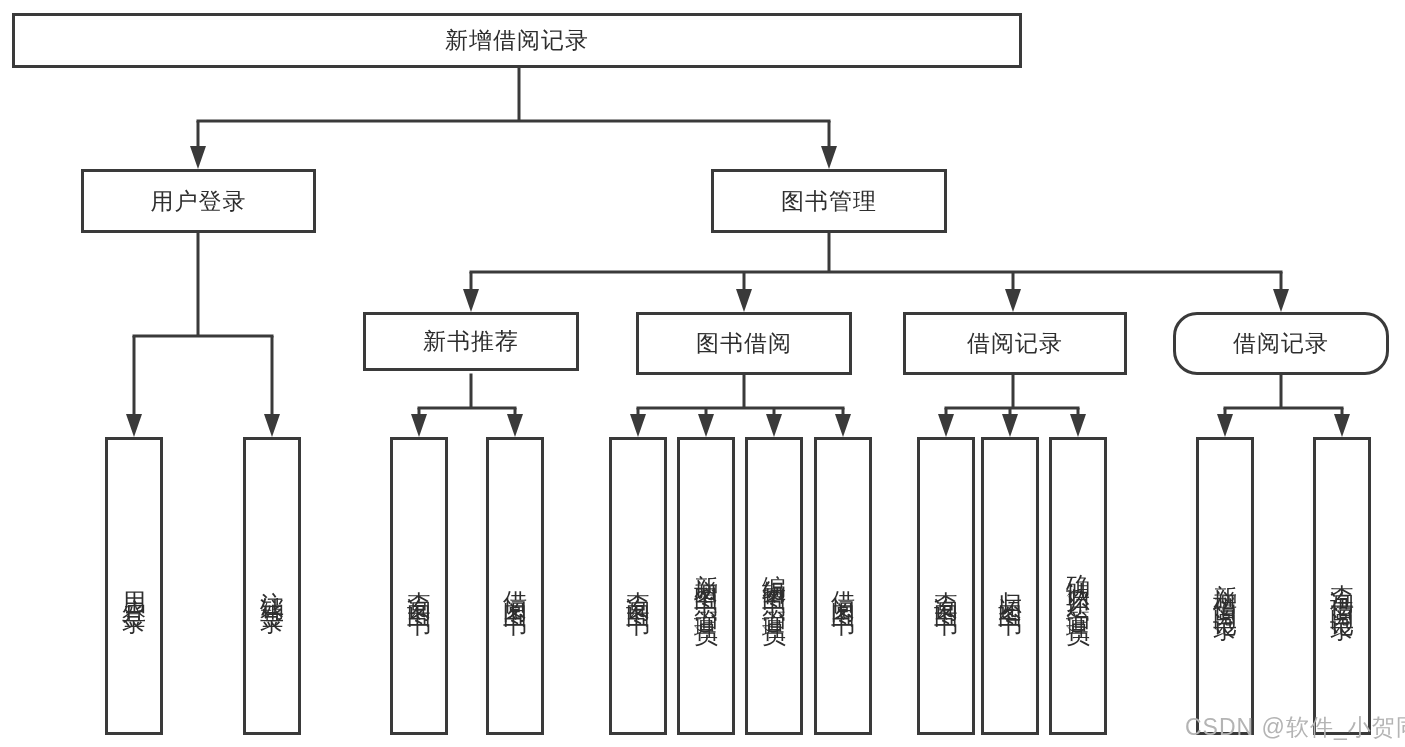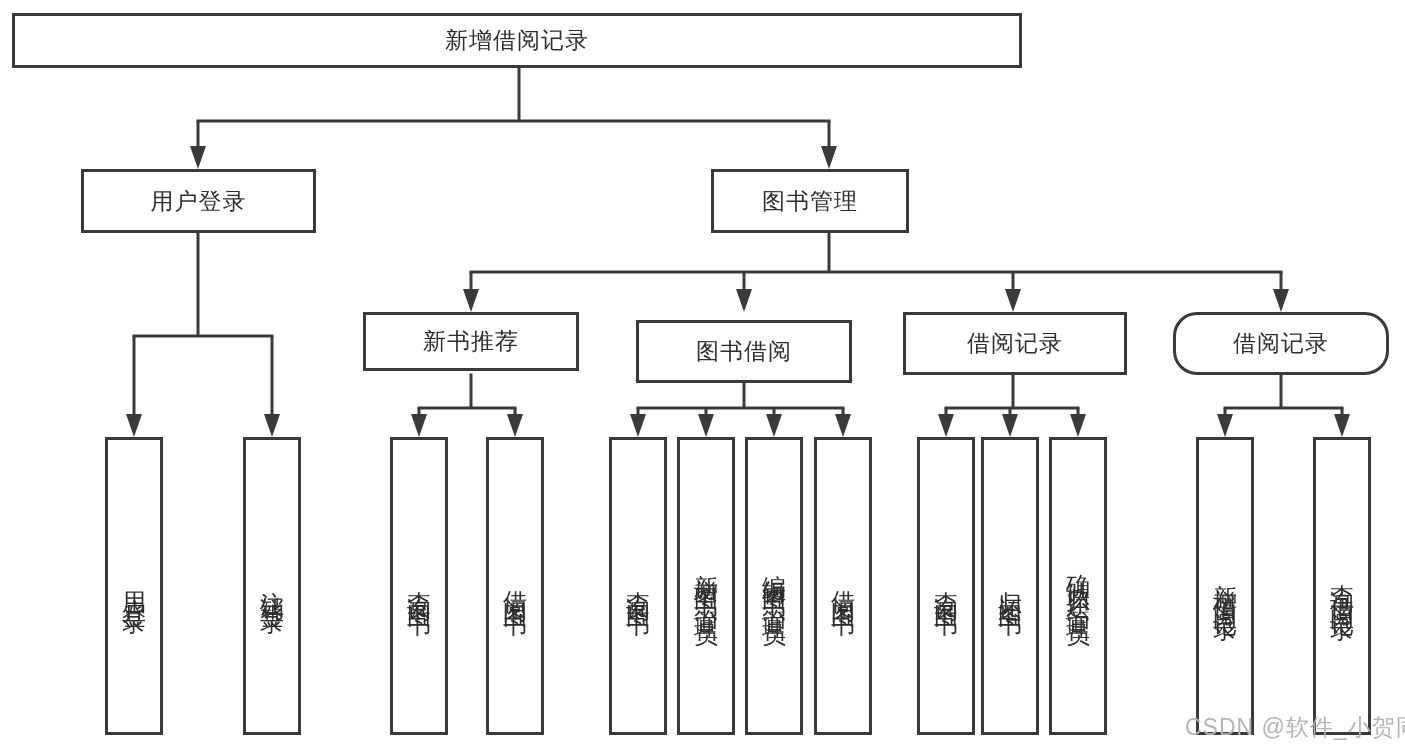--- a/index.html
+++ b/index.html
@@ -99,24 +99,24 @@
       <polygon points="1070,414 1086,414 1078,437" fill="#3a3a3a"></polygon>
       <line x1="1225" y1="408" x2="1225" y2="417" stroke="#3a3a3a" stroke-width="3"></line>
       <polygon points="1217,414 1233,414 1225,437" fill="#3a3a3a"></polygon>
       <line x1="1342" y1="408" x2="1342" y2="417" stroke="#3a3a3a" stroke-width="3"></line>
       <polygon points="1334,414 1350,414 1342,437" fill="#3a3a3a"></polygon>
     </svg>
 
   <div class="box" style="left:12px; top:13px; width:1010px; height:55px;">新增借阅记录</div>
 
   <div class="box" style="left:81px; top:169px; width:235px; height:64px;">用户登录</div>
-  <div class="box" style="left:711px; top:169px; width:198px; height:64px;">图书管理</div>
+  <div class="box" style="left:711px; top:169px; width:236px; height:64px;">图书管理</div>
 
   <div class="box" style="left:363px; top:312px; width:216px; height:59px;">新书推荐</div>
-  <div class="box" style="left:636px; top:312px; width:216px; height:63px;margin-top:8px;">图书借阅</div>
+  <div class="box" style="left:636px; top:312px; width:216px; height:63px;">图书借阅</div>
   <div class="box" style="left:903px; top:312px; width:224px; height:63px;">借阅记录</div>
   <div class="box" style="left:1173px; top:312px; width:216px; height:63px;border-radius:24px;">借阅记录</div>
 
   <div class="box vbox" style="left:105px;">用户登录</div>
   <div class="box vbox" style="left:243px;">注销登录</div>
 
   <div class="box vbox" style="left:390px;">查询图书</div>
   <div class="box vbox" style="left:486px;">借阅图书</div>
 
   <div class="box vbox" style="left:609px;">查询图书</div>

